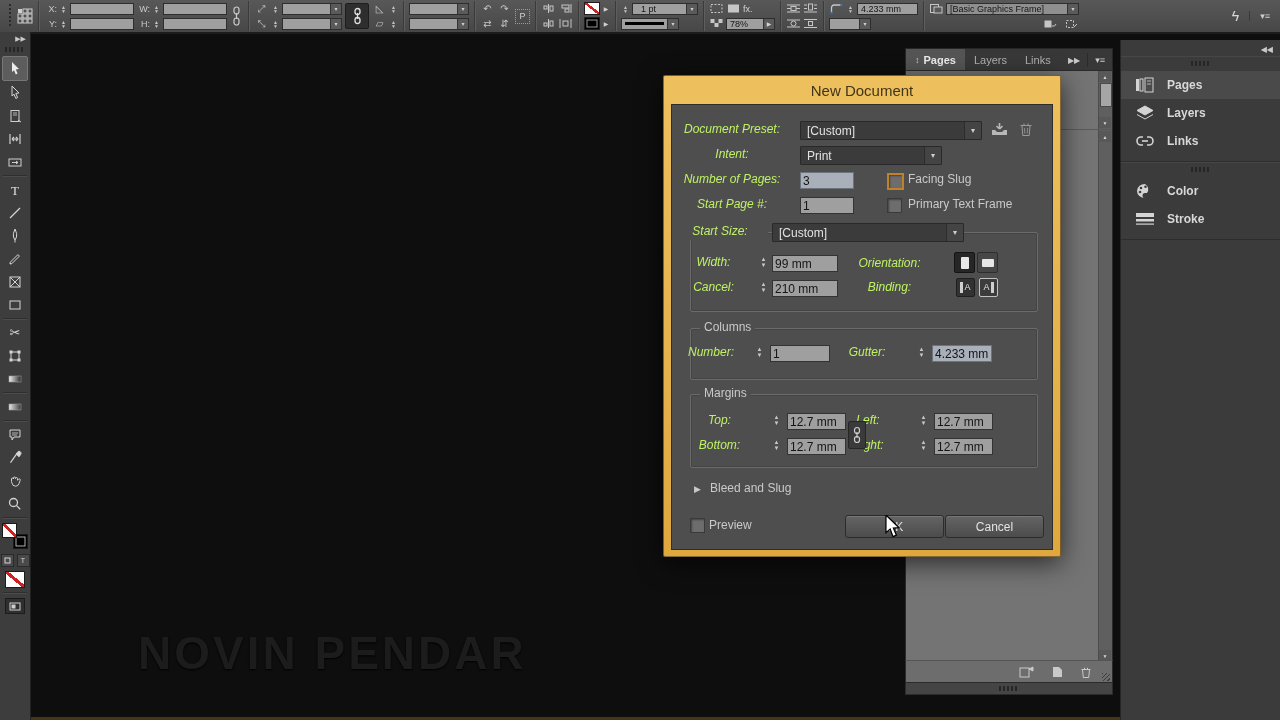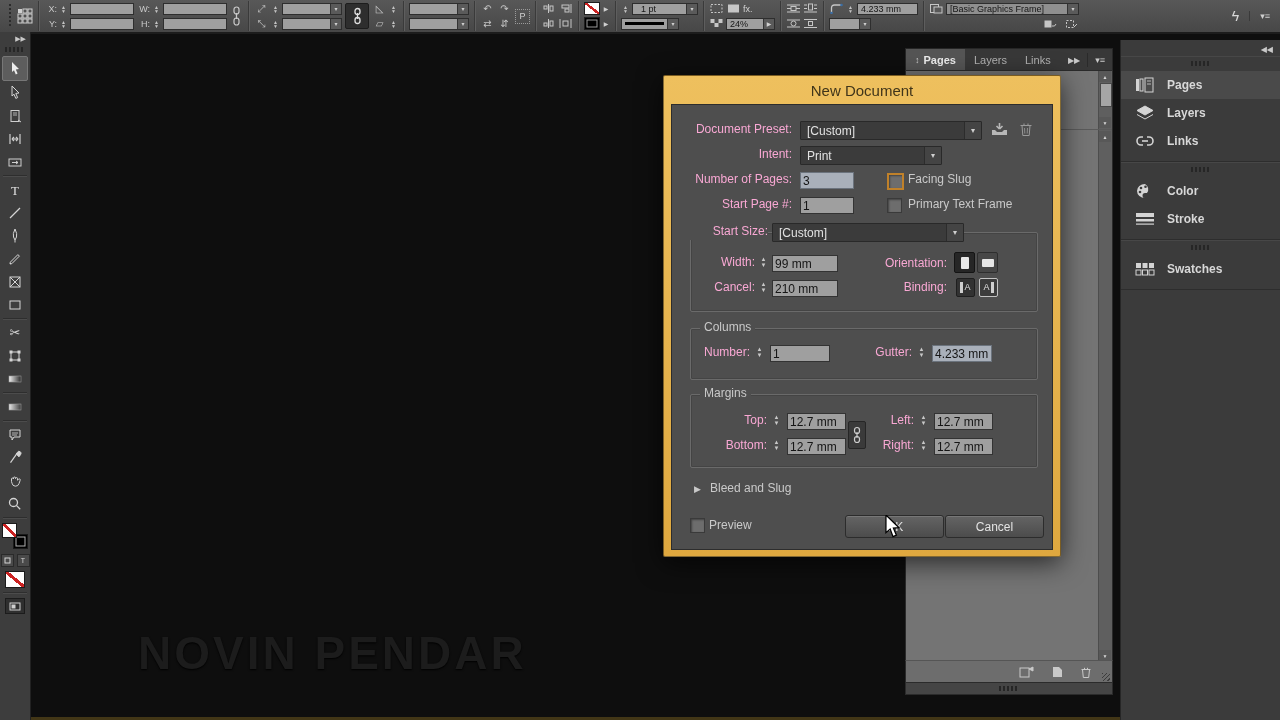--- a/index.html
+++ b/index.html
@@ -109,21 +109,21 @@
   .ditem span.dlabel{font-size:12px;color:#d8d8d8;font-weight:bold;}
   .ditem svg{display:block;flex:none;}
 
   
   #dialog{left:663px;top:75px;width:396px;height:480px;background:linear-gradient(#eec05e,#dfa83f);
     border:1px solid rgba(0,0,0,.45);border-radius:2px;box-shadow:0 6px 26px rgba(0,0,0,.65);}
   #dlgtitle{position:absolute;left:0;top:0;right:0;height:28px;display:flex;align-items:center;
     justify-content:center;font-size:15px;color:#40351a;font-weight:normal;}
   #dlgcontent{position:absolute;left:7px;top:28px;width:380px;height:444px;background:#4e4e4e;
     border:1px solid #2d2d2d;}
-  .lbl{position:absolute;font-size:12px;color:#f9a8d4;line-height:17px;text-align:right;white-space:nowrap;}
+  .lbl{position:absolute;font-size:12px;color:#bef264;line-height:17px;text-align:center;white-space:nowrap;font-style:italic;}
   .llbl{position:absolute;font-size:12px;color:#c9c9c9;line-height:17px;white-space:nowrap;}
   .fi{position:absolute;height:15px;background:#9f9f9f;border:1px solid #333;color:#151515;
     font-size:12px;font-family:"Liberation Sans",sans-serif;padding:0 2px;}
   .fi.selhl{background:#a9b0ba;border-color:#6b737d;}
   .dd{position:absolute;height:17px;background:#3b3b3b;border:1px solid #292929;
     display:flex;align-items:center;border-radius:1px;}
   .dd .ddtext{font-size:12px;color:#e2e2e2;padding-left:6px;white-space:nowrap;overflow:hidden;}
   .dd .dda2{margin-left:auto;width:16px;height:100%;display:flex;align-items:center;justify-content:center;
     font-size:8px;color:#cfcfcf;border-left:1px solid #2c2c2c;background:#444;}
   .dstep{position:absolute;width:11px;height:16px;display:flex;flex-direction:column;
@@ -386,21 +386,21 @@
       </div>
       <div class="crow">
         <svg class="ticon" width="14" height="11" viewBox="0 0 14 11">
             <g fill="#c6c6c6">
               <rect x="1" y="1" width="4" height="4"></rect>
               <rect x="9" y="1" width="4" height="4"></rect>
               <rect x="5" y="5" width="4" height="4"></rect>
             </g>
           </svg>
         <span class="ddbox" style="width:44px;padding-left:3px;font-size:9px;color:#161616">
-            <span>24%</span>
+            <span>78%</span>
             <span class="dda">▶</span>
           </span>
       </div>
     </div>
   </div>
 
   <div class="cgroup">
     <div class="ccol">
       <div class="crow">
         <svg class="ticon" width="15" height="11" viewBox="0 0 15 11">
@@ -799,38 +799,20 @@
           <g fill="#d4d4d4">
             <rect x="1" y="2" width="18" height="4"></rect>
             <rect x="1" y="8" width="18" height="2.5"></rect>
             <rect x="1" y="12.5" width="18" height="1.2"></rect>
           </g>
         </svg>
       <span class="dlabel">Stroke</span>
     </div>
   </div>
 
-  <div class="dgroup">
-    <div class="dhandlerow">
-        <div class="hdots" style="margin:0"></div>
-      </div>
-    <div class="ditem">
-      <svg width="20" height="16" viewBox="0 0 20 16">
-          <g fill="#d4d4d4">
-            <rect x="1" y="2" width="5" height="5"></rect>
-            <rect x="7.5" y="2" width="5" height="5"></rect>
-            <rect x="14" y="2" width="5" height="5"></rect>
-            <rect x="1" y="9" width="5" height="5" fill="none" stroke="#d4d4d4"></rect>
-            <rect x="7.5" y="9" width="5" height="5" fill="none" stroke="#d4d4d4"></rect>
-            <rect x="14" y="9" width="5" height="5" fill="none" stroke="#d4d4d4"></rect>
-          </g>
-        </svg>
-      <span class="dlabel">Swatches</span>
-    </div>
-  </div>
 </div>
 
 <div id="dialog" class="abs">
   <div id="dlgtitle">New Document</div>
   <div id="dlgcontent">
 
     <span class="lbl" style="left:0;top:16px;width:120px">Document Preset:</span>
     <div class="dd" style="left:128px;top:16px;width:180px">
       <span class="ddtext">[Custom]</span>
       <span class="dda2">▾</span>

